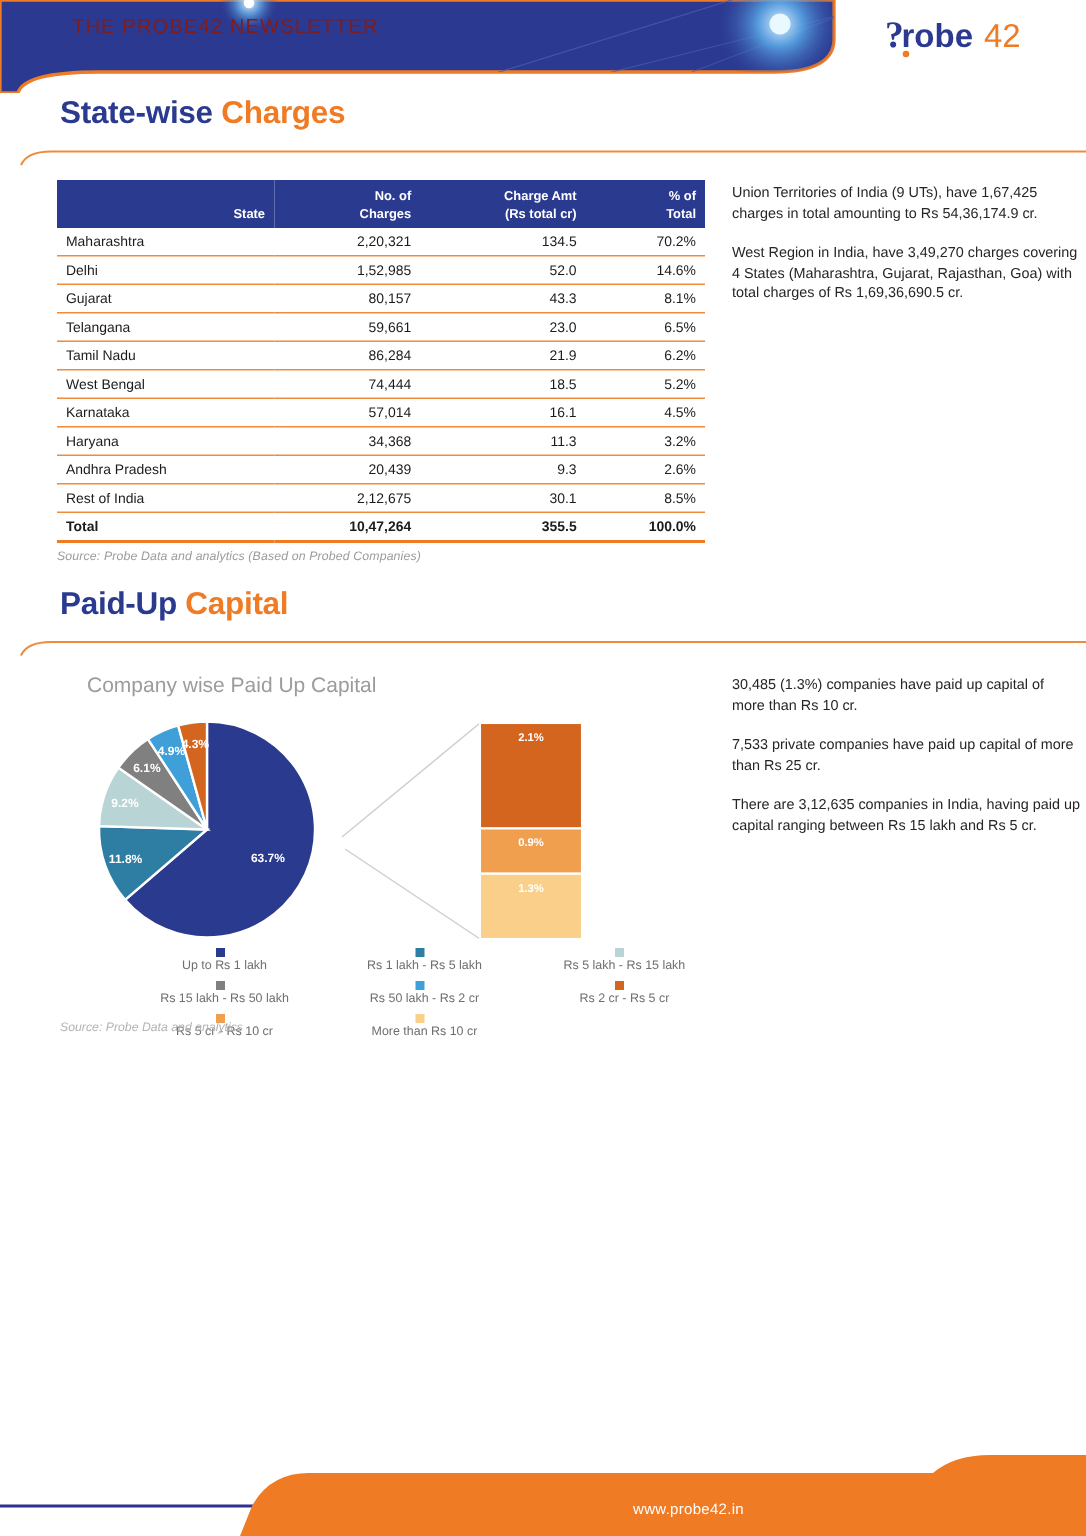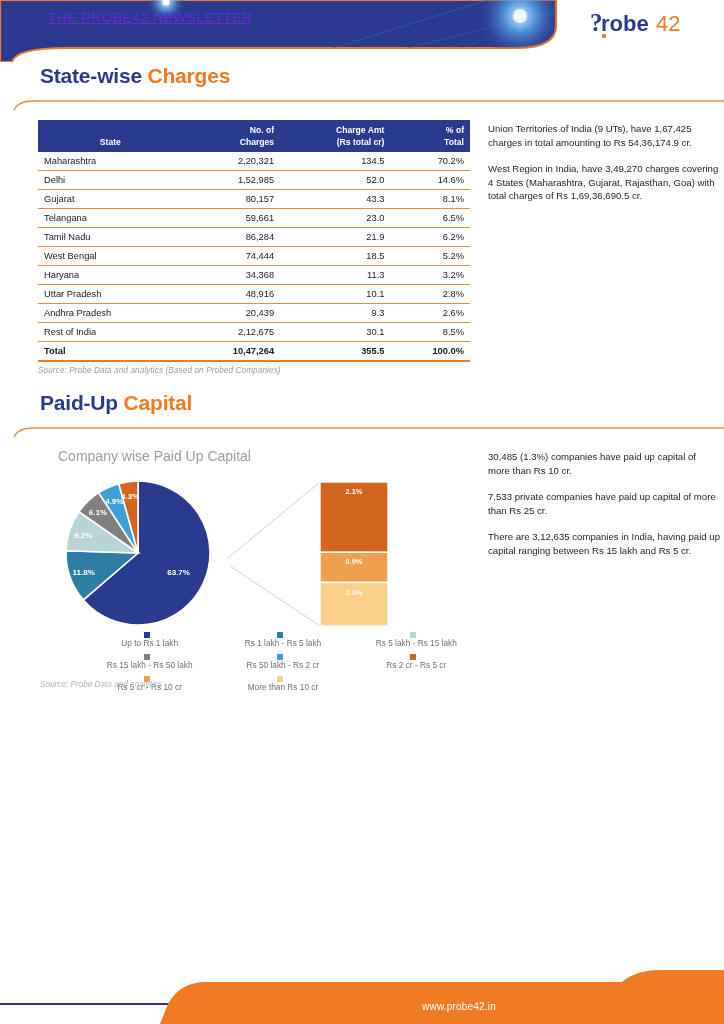--- a/index.html
+++ b/index.html
@@ -10,21 +10,21 @@
     position: relative;
     overflow: hidden;
   }
 
   
   .header-wrap { position: absolute; top: 0; left: 0; width: 724px; height: 60px; }
   .banner-svg { position: absolute; top: 0; left: 0; }
   .banner-title {
     position: absolute; left: 48px; top: 10px;
     font-size: 13.5px; letter-spacing: .7px;
-    color: #6d28d9; font-weight: 400; text-decoration: underline;
+    color: #7f1d1d; font-weight: 400;
   }
   .logo { position: absolute; right: 16px; top: 6px; height: 34px; }
 
   
   .section-head {
     position: absolute; left: 40px;
     font-size: 21px; font-weight: bold; letter-spacing: -.2px;
   }
   .head-blue   { color: #2a3a8f; }
   .head-orange { color: #ef7b24; }
@@ -32,21 +32,21 @@
   .rule { position: absolute; left: 0; width: 724px; height: 14px; }
 
   
   .tbl-wrap { position: absolute; left: 38px; top: 120px; width: 432px; }
   table.charges { border-collapse: collapse; width: 100%; font-size: 9.3px; color: #1b1b1b; }
   table.charges thead th {
     background: #2a3a8f; color: #fff; font-weight: bold;
     padding: 4px 6px; font-size: 8.6px; line-height: 12px;
     vertical-align: bottom;
   }
-  table.charges thead th.state-h { text-align: center; vertical-align: bottom; }
+  table.charges thead th.state-h { text-align: right; vertical-align: bottom; }
   table.charges thead th.num-h  { text-align: right; }
   table.charges tbody td {
     padding: 3px 6px; border-bottom: 1px solid #ef8b3c;
     line-height: 12px; white-space: nowrap;
   }
   table.charges tbody td.state { text-align: left; }
   table.charges tbody td.num   { text-align: right; }
   table.charges tbody tr.total td { font-weight: bold; border-bottom: 2px solid #ef7b24; border-top: 1px solid #ef8b3c; }
   .src-note {
     font-style: italic; font-size: 8.2px; color: #9b9b9b;
@@ -180,30 +180,30 @@
           <td class="num">21.9</td>
           <td class="num">6.2%</td>
         </tr>
         <tr>
           <td class="state">West Bengal</td>
           <td class="num">74,444</td>
           <td class="num">18.5</td>
           <td class="num">5.2%</td>
         </tr>
         <tr>
+          <td class="state">Karnataka</td>
+          <td class="num">57,014</td>
+          <td class="num">16.1</td>
+          <td class="num">4.5%</td>
+        </tr>
+        <tr>
           <td class="state">Haryana</td>
           <td class="num">34,368</td>
           <td class="num">11.3</td>
           <td class="num">3.2%</td>
-        </tr>
-        <tr>
-          <td class="state">Uttar Pradesh</td>
-          <td class="num">48,916</td>
-          <td class="num">10.1</td>
-          <td class="num">2.8%</td>
         </tr>
         <tr>
           <td class="state">Andhra Pradesh</td>
           <td class="num">20,439</td>
           <td class="num">9.3</td>
           <td class="num">2.6%</td>
         </tr>
         <tr>
           <td class="state">Rest of India</td>
           <td class="num">2,12,675</td>

